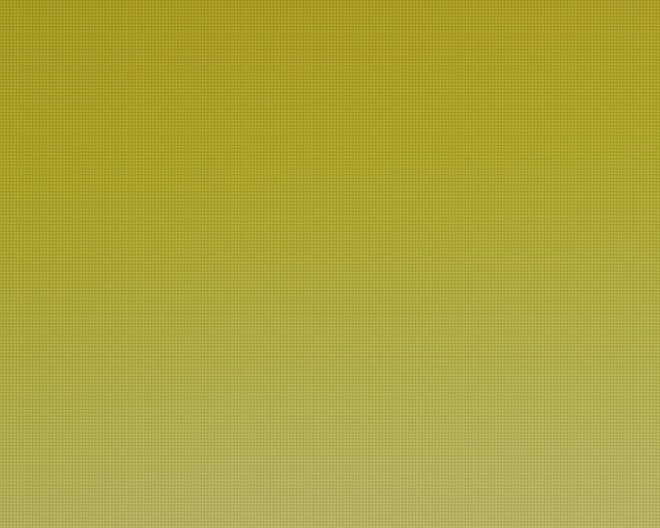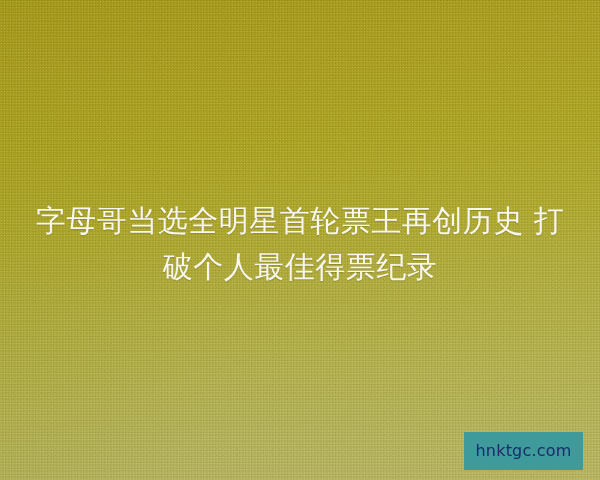--- a/index.html
+++ b/index.html
@@ -135,21 +135,15 @@
 </head>
 <body>
 
 <div class="canvas">
 
   <div class="bg-gradient"></div>
   <div class="bg-sheen"></div>
   <div class="bg-noise"></div>
   <div class="bg-noise-2"></div>
 
-  <div class="headline-wrap">
-    <h1 class="headline">字母哥当选全明星首轮票王再创历史 打破个人最佳得票纪录</h1>
-  </div>
 
-  <div class="watermark-badge">
-    <span class="watermark-text">hnktgc.com</span>
-  </div>
 
 </div>
 
 </body></html>

